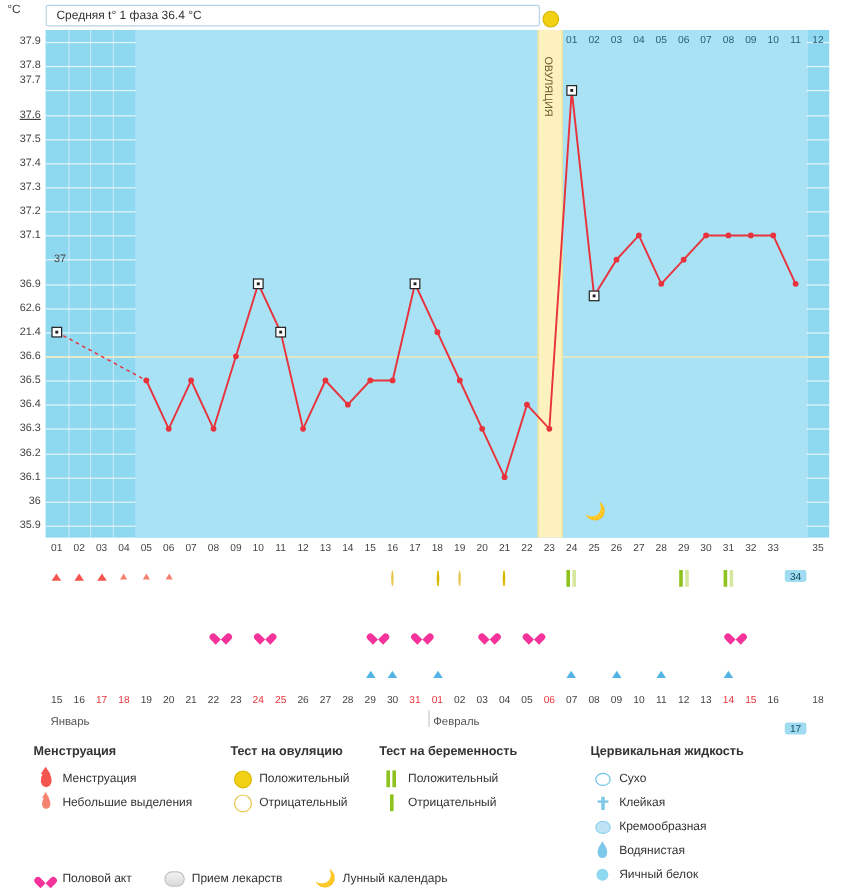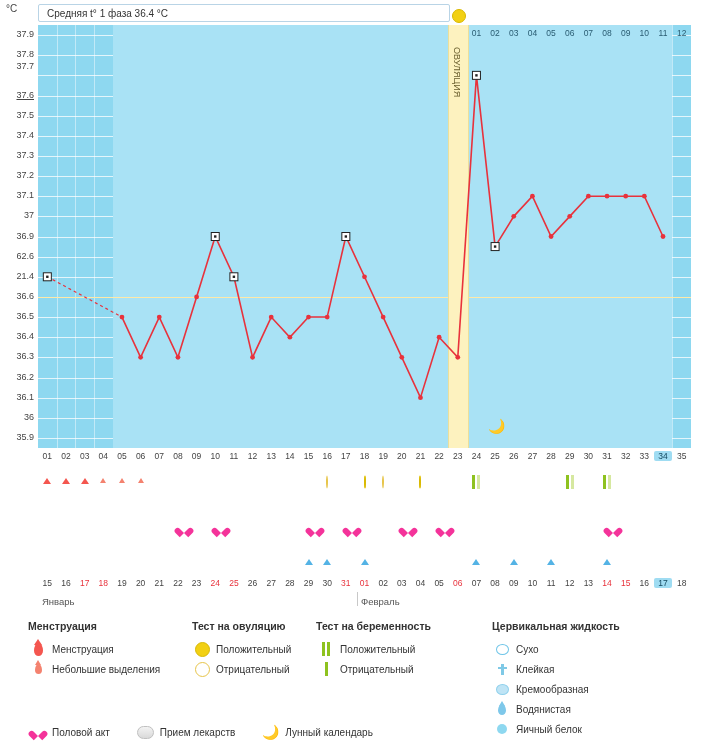--- a/index.html
+++ b/index.html
@@ -60,21 +60,21 @@
   }
 
   
   .ylabel-unit{position:absolute;left:6px;top:3px;font-size:10px;color:#444;}
   .ytick{position:absolute;left:0;width:34px;text-align:right;font-size:9px;color:#444;}
 
   
   .xnum-top{position:absolute;font-size:8.5px;color:#2a5c72;text-align:center;}
   .daynum{position:absolute;font-size:8.5px;color:#444;text-align:center;}
   .daynum.red{color:#e8323c;}
-  .daynum.hl{background:#9fdcf2;border-radius:2px;color:#154a60;}
+  .daynum.hl{background:#9fdcf2;border-radius:2px;color:#154a60;margin-top:24px;}
 
   
   svg.temp{position:absolute;left:0;top:0;overflow:visible;}
 
   
   .row{position:absolute;left:38px;width:653px;}
   .marker{position:absolute;transform:translate(-50%,-50%);}
 
   .drop{
     width:9px;height:13px;
@@ -496,21 +496,21 @@
 
 <div class="ytick" style="top: 29.0714px;">37.9</div>
     <div class="ytick" style="top: 49.2143px;">37.8</div>
     <div class="ytick" style="top: 61px;">37.7</div>
     <div class="ytick" style="top: 89.5px; text-decoration: underline;">37.6</div>
     <div class="ytick" style="top: 109.643px;">37.5</div>
     <div class="ytick" style="top: 129.786px;">37.4</div>
     <div class="ytick" style="top: 149.929px;">37.3</div>
     <div class="ytick" style="top: 170.071px;">37.2</div>
     <div class="ytick" style="top: 190.214px;">37.1</div>
-    <div class="ytick" style="top: 210.357px;">37</div>
+    <div class="ytick" style="top: 210.357px; padding-left: 21px;">37</div>
     <div class="ytick" style="top: 230.5px;">36.9</div>
     <div class="ytick" style="top: 250.643px;">62.6</div>
     <div class="ytick" style="top: 270.786px;">21.4</div>
     <div class="ytick" style="top: 290.929px;">36.6</div>
     <div class="ytick" style="top: 311.071px;">36.5</div>
     <div class="ytick" style="top: 331.214px;">36.4</div>
     <div class="ytick" style="top: 351.357px;">36.3</div>
     <div class="ytick" style="top: 371.5px;">36.2</div>
     <div class="ytick" style="top: 391.643px;">36.1</div>
     <div class="ytick" style="top: 411.786px;">36</div>

